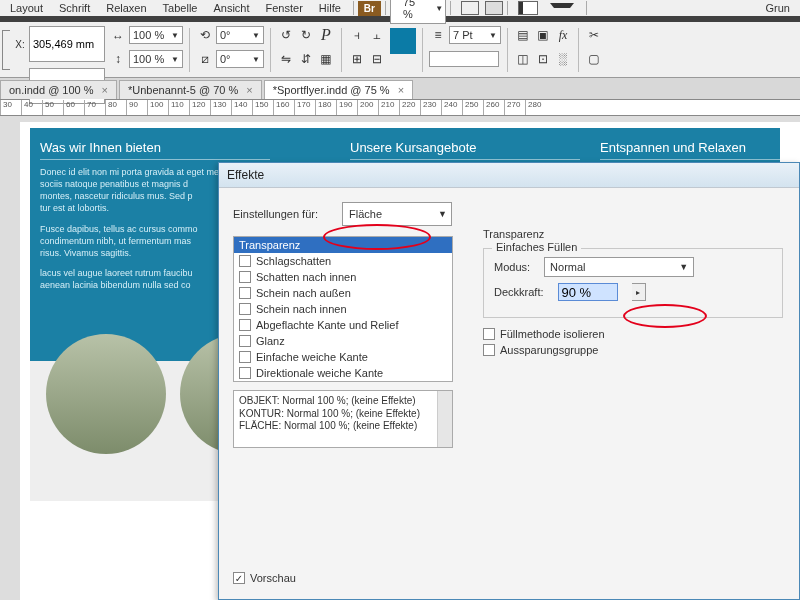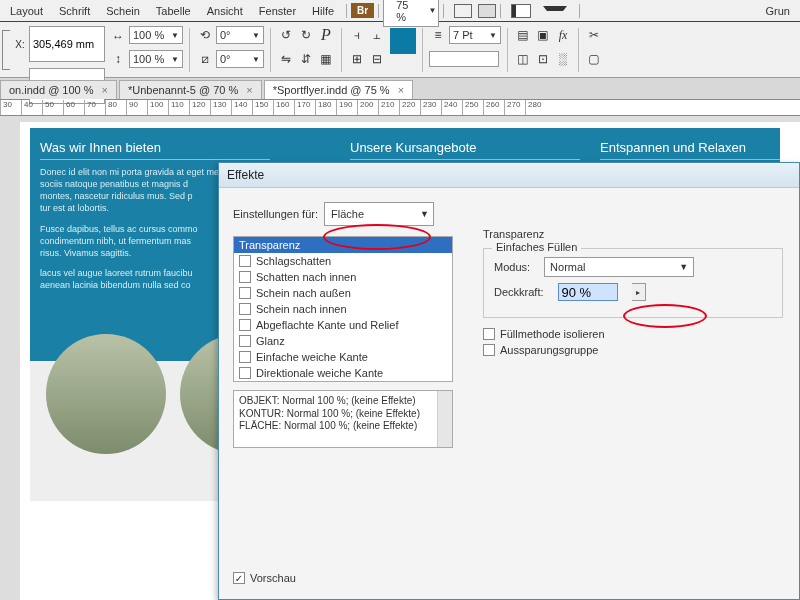--- a/index.html
+++ b/index.html
@@ -1,19 +1,19 @@
 <!DOCTYPE html>
 <html><head>
 <meta charset="utf-8">
 <style>
 * { box-sizing: border-box; margin: 0; padding: 0; font-family: "Segoe UI", Tahoma, sans-serif; }
 body { background: #b0b0b0; width: 800px; height: 600px; overflow: hidden; position: relative; font-size: 11px; color: #333; }
 
 
-.menubar { background: #f0f0f0; height: 22px; display: flex; align-items: center; padding: 0 2px; border-bottom: 1px solid #404040; }
+.menubar { background: #f0f0f0; height: 22px; display: flex; align-items: center; padding: 0 2px; border-bottom: 6px solid #404040; }
 .menubar span { padding: 2px 8px; cursor: default; }
 .menubar .sep { width: 1px; height: 14px; background: #aaa; margin: 0 4px; padding: 0; }
 .menubar .br { background: #8a5b21; color: #fff; padding: 2px 6px; font-weight: bold; font-size: 10px; }
 .menubar .zoomField { border: 1px solid #999; background: #fff; padding: 1px 4px; width: 56px; display: inline-flex; justify-content: space-between; align-items: center; }
 .menubar .drop { font-size: 8px; margin-left: 4px; }
 .menubar .tri { display:inline-block; width:0;height:0;border-left:4px solid transparent;border-right:4px solid transparent;border-top:5px solid #333; }
 .menubar .iconBox { display:inline-block; width:16px; height:14px; border:1px solid #666; margin-left:6px; }
 
 
 .ctrlbar { background: #f0f0f0; height: 56px; border-bottom: 1px solid #999; display: flex; }
@@ -57,21 +57,21 @@
 .beitrag .box { width:9px; height:9px; background:#fff; }
 .brochure-bot { position:absolute; left:30px; top:245px; width:750px; height:140px; background:#eee; }
 .circle { position:absolute; width:120px; height:120px; border-radius:50%; background:linear-gradient(#b8c2a8,#7d8c6b); top:218px; }
 .circ1 { left:46px; }
 .circ2 { left:180px; }
 
 
 .dialog { position:absolute; left:218px; top:162px; width:582px; height:438px; background:#f4f4f4; border:1px solid #4a88b6; box-shadow:-2px 2px 6px rgba(0,0,0,.25); }
 .dlg-title { background:linear-gradient(#e9f1f8,#d3e3ef); padding:5px 8px; font-size:12px; color:#222; border-bottom:1px solid #c0c8d0; }
 .dlg-body { padding:14px 14px 10px 14px; position:relative; height:calc(100% - 26px); }
-.settings-row { display:flex; align-items:center; gap:6px; margin-bottom:10px; }
+.settings-row { display:flex; align-items:center; gap:24px; margin-bottom:10px; }
 .settings-row label { font-size:11px; }
 .sel { border:1px solid #999; background:#fff; height:24px; width:110px; padding:1px 4px 1px 6px; display:inline-flex; align-items:center; justify-content:space-between; font-size:11px; }
 .sel .arrow { font-size:9px; }
 .circle-marker { position:absolute; border:2px solid #e3001b; border-radius:50%; pointer-events:none; }
 .cm1 { left:104px; top:36px; width:108px; height:26px; }
 .cm2 { left:404px; top:116px; width:84px; height:24px; }
 
 .effects-list { border:1px solid #aaa; width:220px; background:#fff; margin-bottom:8px; }
 .effects-list .item { display:flex; align-items:center; gap:5px; padding:2px 5px; font-size:11px; }
 .effects-list .item.sel-row { background:#2f6fc1; color:#fff; }
@@ -94,21 +94,21 @@
 
 .preview-row { position:absolute; left:14px; bottom:14px; display:flex; align-items:center; gap:5px; font-size:11px; }
 .preview-row .chk { width:12px; height:12px; border:1px solid #888; background:#fff; display:inline-flex; align-items:center; justify-content:center; font-size:10px; color:#333; }
 </style>
 </head>
 <body>
 
 <div class="menubar">
   <span>Layout</span>
   <span>Schrift</span>
-  <span>Schein</span>
+  <span>Relaxen</span>
   <span>Tabelle</span>
   <span>Ansicht</span>
   <span>Fenster</span>
   <span>Hilfe</span>
   <span class="sep"></span>
   <span class="br">Br</span>
   <span class="sep"></span>
   <span class="zoomField">
       <span>75 %</span>
       <span class="drop">▼</span>

